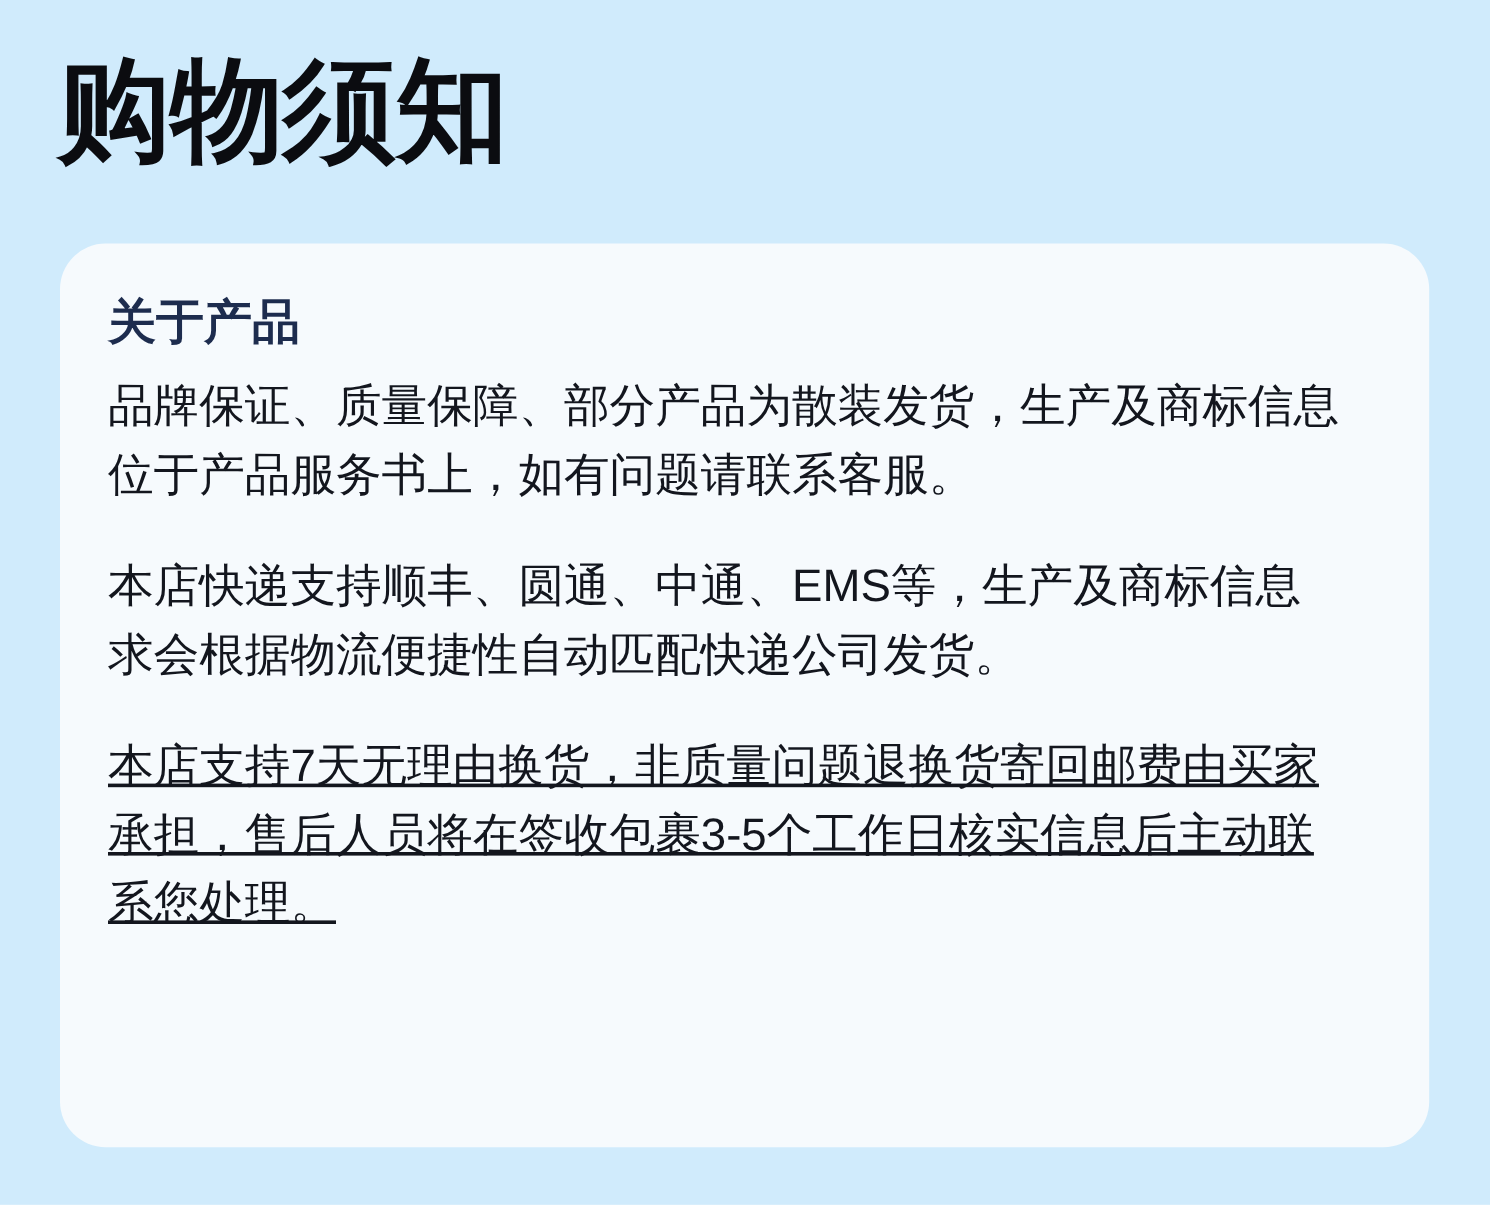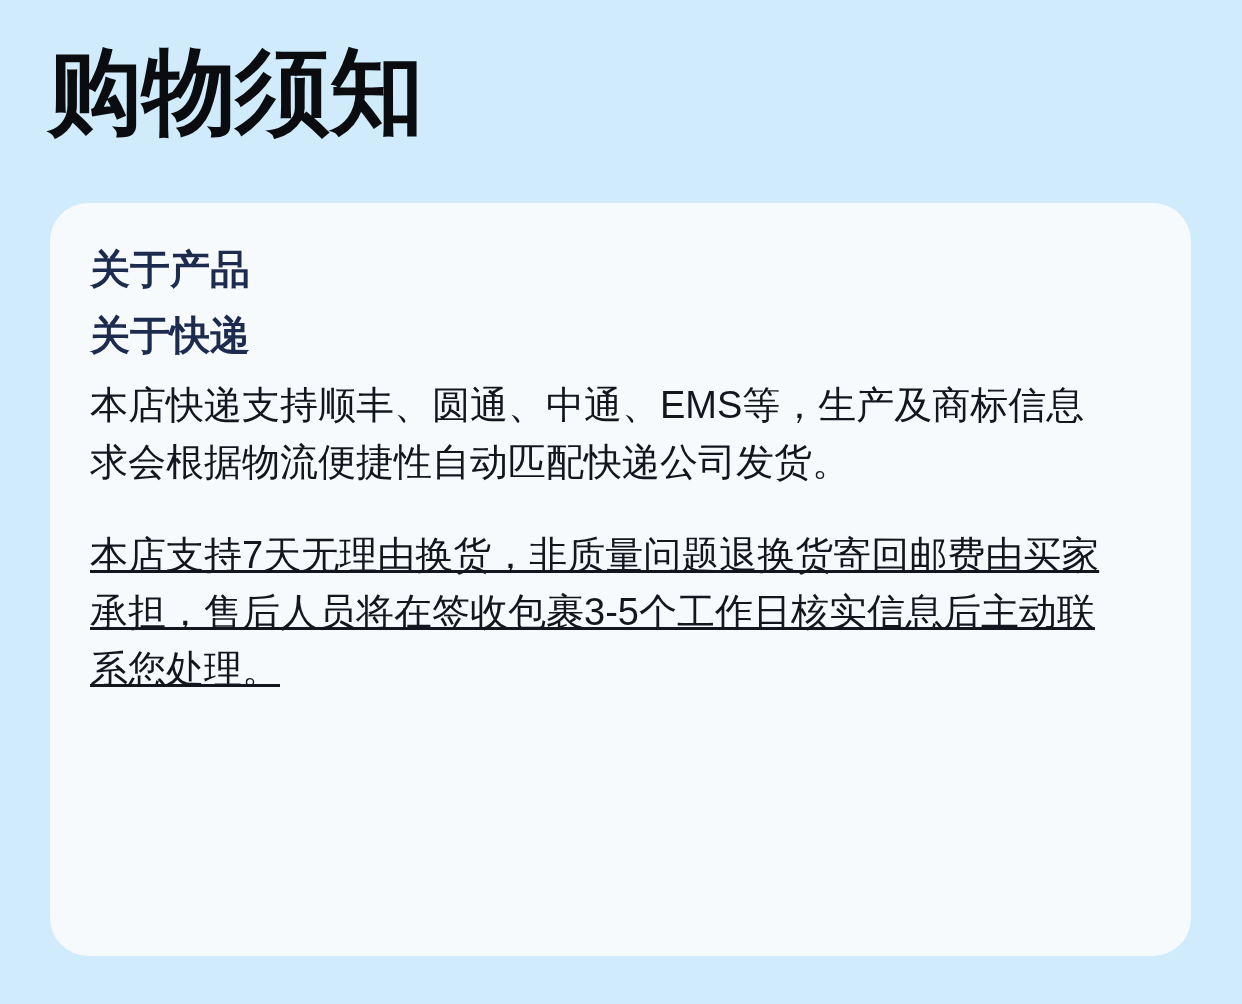--- a/index.html
+++ b/index.html
@@ -61,24 +61,25 @@
 <body>
 
 <div class="page">
 
   <h1 class="page-title">购物须知</h1>
 
   <div class="card">
 
     <section class="notice-section">
       <h2>关于产品</h2>
+      <p>品牌保证、质量保障、部分产品为散装发货，生产及商标信息
+位于产品服务书上，如有问题请联系客服。</p>
     </section>
 
     <section class="notice-section">
-      <h2>关于快递</h2>
       <p>本店快递支持顺丰、圆通、中通、EMS等，生产及商标信息
 求会根据物流便捷性自动匹配快递公司发货。</p>
     </section>
 
     <section class="notice-section">
       <p>本店支持7天无理由换货，非质量问题退换货寄回邮费由买家
 承担，售后人员将在签收包裹3-5个工作日核实信息后主动联
 系您处理。</p>
     </section>
 

